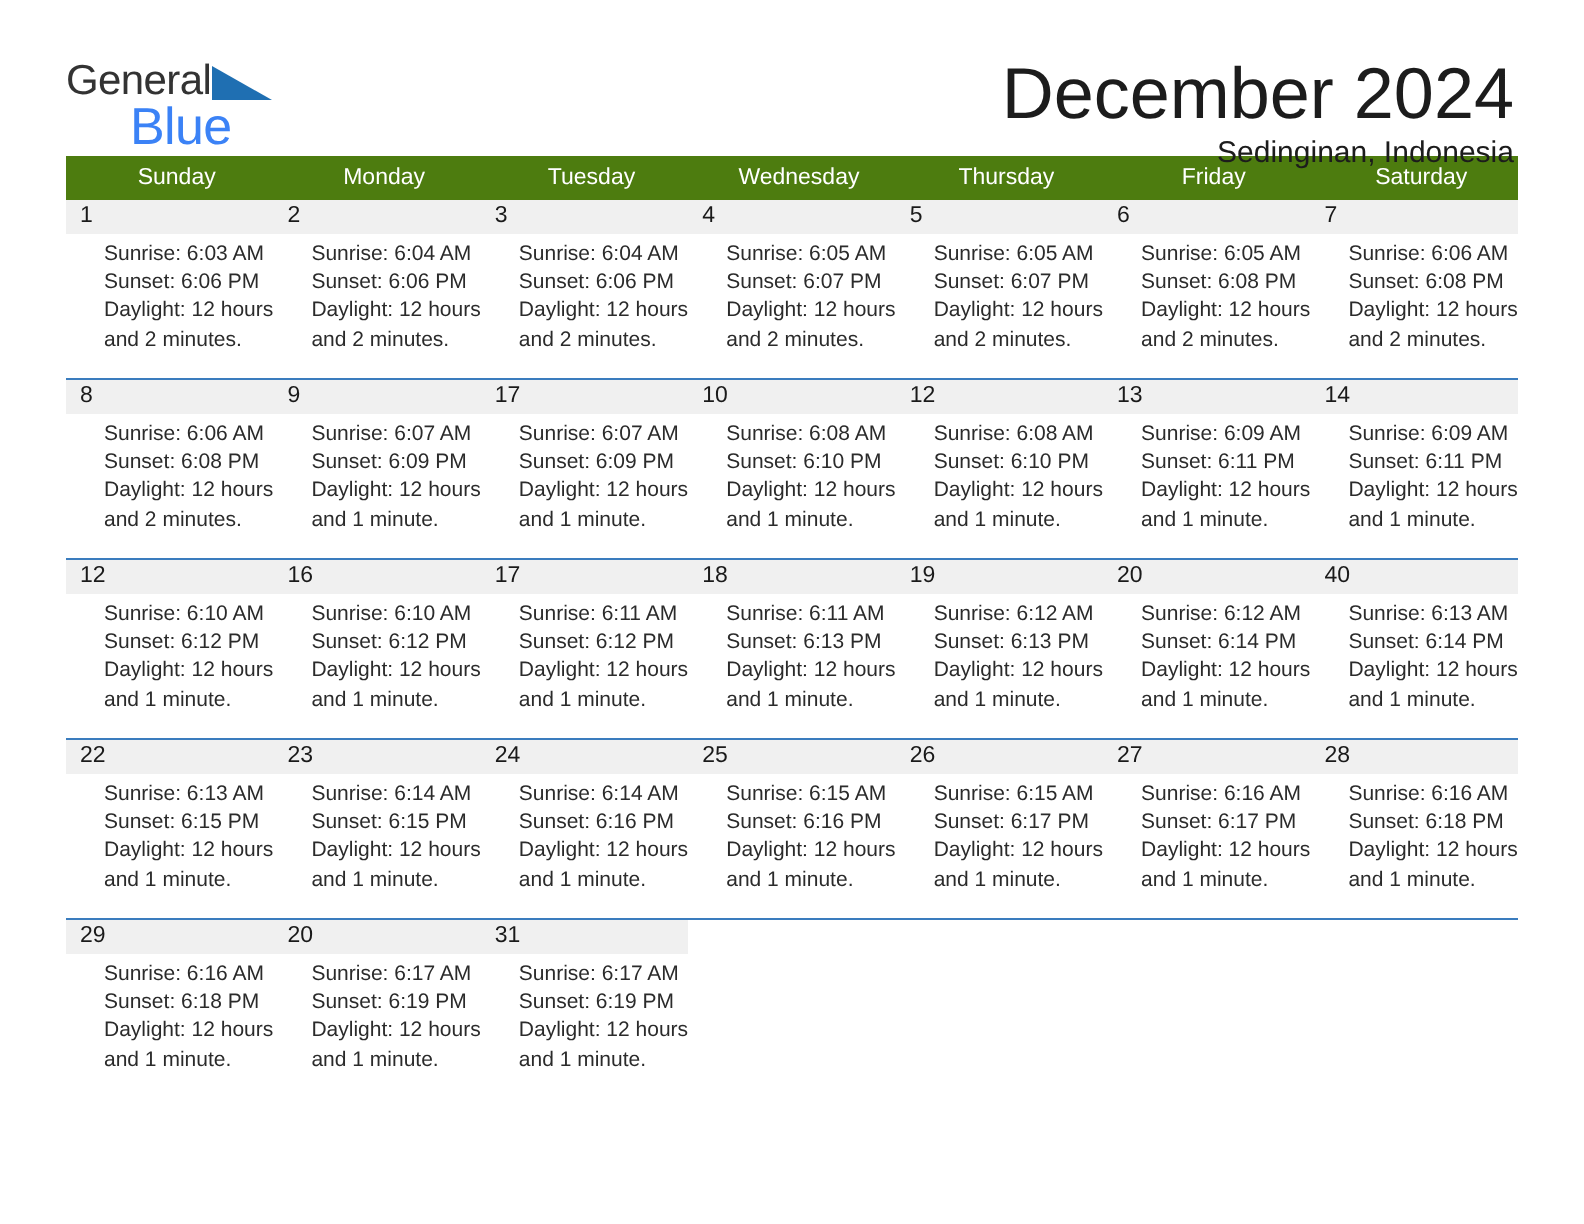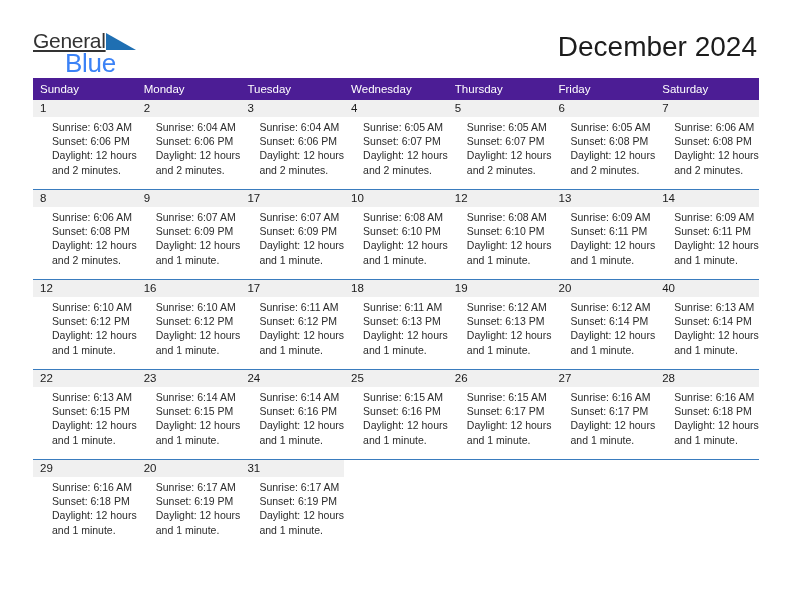--- a/index.html
+++ b/index.html
@@ -35,42 +35,41 @@
     position: relative;
     width: 120px;
     height: 50px;
     line-height: 1;
   }
   .logo-general {
     font-size: 21px;
     color: #333333;
     letter-spacing: -0.3px;
     display: inline-block;
-    text-decoration: underline;
   }
   .logo-tri {
     display: inline-block;
     vertical-align: top;
     margin-left: 0px;
     margin-top: 3px;
   }
   .logo-blue {
     position: absolute;
     left: 32px;
     top: 20px;
     font-size: 26px;
     color: #3b82f6;
     letter-spacing: -0.3px;
   }
   .titlebox {
     text-align: right;
     padding-right: 2px;
   }
   .cal-title {
-    font-size: 28px;
+    font-size: 36px;
     font-weight: normal;
     color: #1c1c1c;
     line-height: 34px;
     white-space: nowrap;
   }
   .cal-sub {
     font-size: 15px;
     color: #1c1c1c;
     line-height: 22px;
     margin-top: 2px;
@@ -78,25 +77,25 @@
   }
 
   
   .calendar {
     margin-top: 8px;
     width: 726px;
     border-collapse: collapse;
     table-layout: fixed;
   }
   .calendar th {
-    background: #4c1d95;
+    background: #4d7c0f;
     color: #ffffff;
     font-size: 11.5px;
     font-weight: normal;
-    text-align: left;
+    text-align: center;
     padding: 5px 0 5px 7px;
     height: 19px;
     box-sizing: border-box;
   }
   .weekrow > td {
     padding: 0;
     vertical-align: top;
     border-top: 1px solid #3a7cbe;
   }
   .weekrow.first > td {
@@ -139,20 +138,21 @@
 
     <div class="logo">
       <span class="logo-general">General</span><span class="logo-tri"><svg width="30" height="17" viewBox="0 0 30 17">
             <polygon points="0,0 30,17 0,17" fill="#1f6fb2"></polygon>
           </svg></span>
       <span class="logo-blue">Blue</span>
     </div>
 
     <div class="titlebox">
       <div class="cal-title">December 2024</div>
+      <div class="cal-sub">Sedinginan, Indonesia</div>
     </div>
 
   </div>
 
   <table class="calendar">
     <thead>
       <tr>
         <th>Sunday</th>
         <th>Monday</th>
         <th>Tuesday</th>

